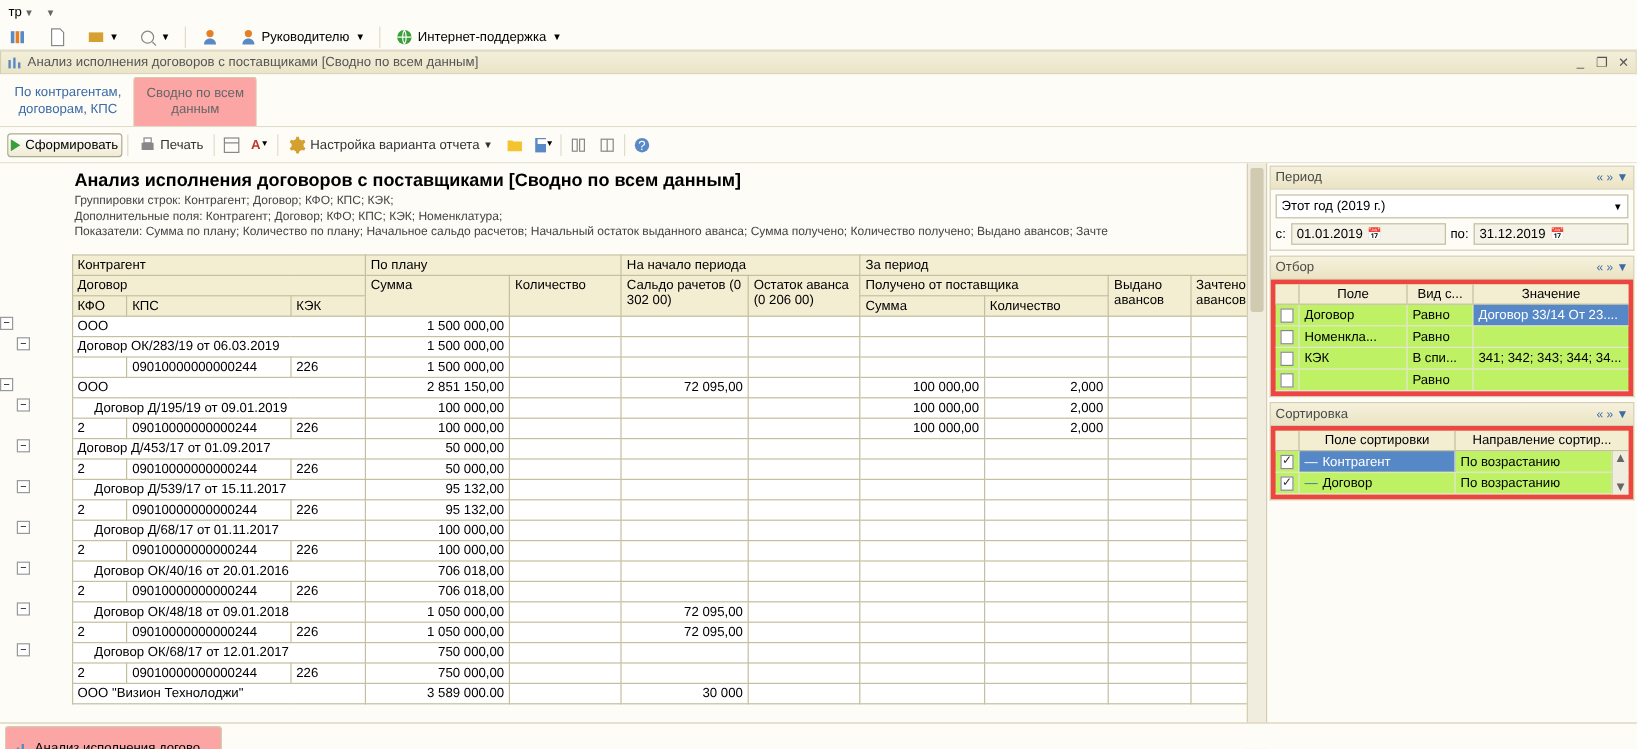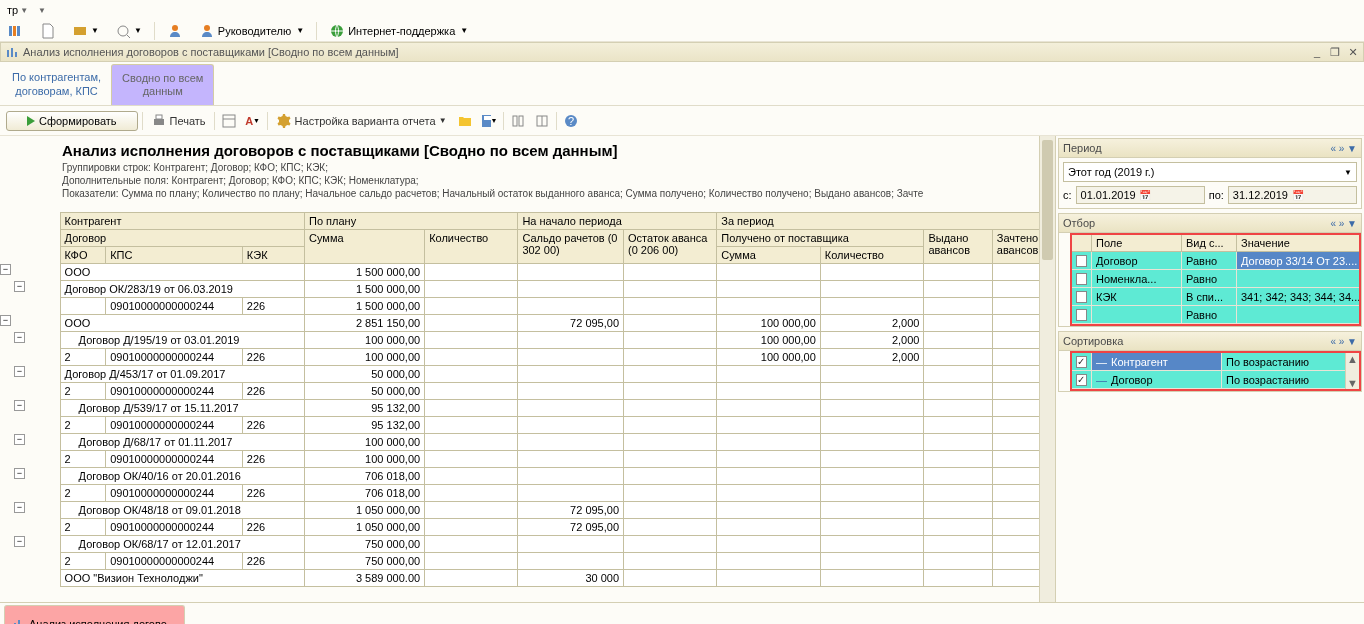--- a/index.html
+++ b/index.html
@@ -14,24 +14,24 @@
 .ico { width:16px; height:16px; display:inline-block; }
 
 .window-title { height: 20px; display: flex; align-items: center; background: linear-gradient(#f3efda,#eae4c7); padding-left: 4px; border: 1px solid #d4cfb3; }
 .window-title .icon { width:14px;height:14px;margin-right:4px; }
 .window-title .title { color:#555; font-weight:normal; flex:1; }
 .window-ctrls { display:flex; gap:2px; margin-right:2px; }
 .window-ctrls .c { width:16px;height:16px; display:flex;align-items:center;justify-content:center; cursor:pointer; color:#555; }
 
 .main-tabs { display: flex; height: 44px; background: #fdfcf7; border-bottom:1px solid #e0dcc9; padding:2px 2px 0 2px; gap:0; }
 .main-tab { min-width:100px; padding: 4px 10px; text-align:center; color:#3c6ba8; cursor:pointer; display:flex;align-items:center;justify-content:center; white-space:pre-line; line-height:1.2; }
-.main-tab.active { background:#c4b5fd; border:1px solid #d4cca4; border-bottom:none; color:#666; border-radius:3px 3px 0 0; }
+.main-tab.active { background:#fca5a5; border:1px solid #d4cca4; border-bottom:none; color:#666; border-radius:3px 3px 0 0; }
 
 .report-tb { height: 30px; display:flex; align-items:center; gap:4px; padding:0 6px; background:#fdfcf7; border-bottom:1px solid #e8e4d5; }
-.btn-primary { display:inline-flex;align-items:center; gap:4px; padding:3px 20px; border:1px solid #b0aa8d; border-radius:3px; background:linear-gradient(#fff,#f0ebd5); cursor:pointer; }
+.btn-primary { display:inline-flex;align-items:center; gap:4px; padding:3px 2px; border:1px solid #b0aa8d; border-radius:3px; background:linear-gradient(#fff,#f0ebd5); cursor:pointer; }
 .btn-primary .play { width:0;height:0;border-left:8px solid #3a9e3a;border-top:5px solid transparent;border-bottom:5px solid transparent; }
 .tb-ic { width:20px; height:20px; display:inline-flex;align-items:center;justify-content:center; cursor:pointer; border:1px solid transparent; border-radius:2px; }
 .tb-link { display:inline-flex;align-items:center;gap:3px; color:#333; cursor:pointer; padding:2px 4px; }
 
 .content-area { display:flex; height:540px; }
 .report-pane { flex:1; overflow:auto; position:relative; border-right:1px solid #d4cfb3; }
 .report-header { padding: 6px 62px; }
 .report-title { font-size:15px; font-weight:bold; margin-bottom:2px;}
 .meta-line { font-size:10px; color:#444; line-height:1.3; }
 .tree-col { width:58px; }
@@ -42,26 +42,26 @@
 .num { text-align:right; }
 .exp { display:inline-block; width:11px;height:11px; border:1px solid #999; background:#fff; text-align:center; line-height:9px; font-size:9px; cursor:pointer; margin-right:2px; vertical-align:top; }
 .scroll-v { position:absolute; right:0; top:0; width:16px; bottom:16px; background:#f0edde; border-left:1px solid #d4cfb3;}
 .scroll-v .thumb { position:absolute; left:2px; right:2px; background:#cfcab0; border-radius:2px;}
 
 .side-pane { width:308px; background:#fdfcf7; padding:2px; }
 .panel { border:0; margin-bottom:4px; }
 .panel-head { height:20px; background:linear-gradient(#f6f1dd,#eae3c3); display:flex; align-items:center; padding:0 4px; border:1px solid #d4cfb3; }
 .panel-head .title { flex:1; color:#4a4a4a; }
 .panel-head .nav { color:#3c6ba8; font-size:10px; cursor:pointer; }
-.panel-body { padding:4px; border:1px solid #d4cfb3; border-top:none; }
+.panel-body { padding:4px; border:1px solid #d4cfb3; border-top:none;text-align:center; }
 .period-select { width:100%; height:20px; border:1px solid #c4bf9f; background:#fff; padding:0 4px; display:flex;align-items:center;justify-content:space-between; }
 .date-row { display:flex; gap:4px; margin-top:4px; align-items:center; }
 .date-field { height:18px; border:1px solid #c4bf9f; background:#f5f3e8; padding:0 4px; display:inline-flex;align-items:center; gap:4px; flex:1; }
 .date-field .cal { font-size:10px; color:#7a9e44; }
-.grid { border:2px solid #ef4444; background:#5eead4;margin-left:11px; }
+.grid { border:4px solid #ef4444; background:#bef264; }
 .grid-head { display:flex; background:#f3edd2; border-bottom:1px solid #c4bf9f; }
 .grid-head > div { padding:2px 4px; border-right:1px solid #c4bf9f; font-size:11px;}
 .grid-head > div:last-child { border-right:none;}
 .grid-row { display:flex; border-bottom:1px solid #e8e4d5; height:18px; align-items:stretch; }
 .grid-row > div { padding:2px 4px; border-right:1px solid #e8e4d5; overflow:hidden; white-space:nowrap; text-overflow:ellipsis; display:flex;align-items:center;}
 .grid-row > div:last-child { border-right:none;}
 .chk { width:12px;height:12px; border:1px solid #888; display:inline-block; background:#fff; }
 .chk.on::after { content:"✓"; font-size:10px; line-height:10px; color:#333; display:block; }
 
 .bottom-tabs { position:fixed; bottom:0; left:0; right:0; height:22px; background:#fdfcf7; border-top:1px solid #d4cfb3; display:flex; padding:2px 4px 0; }
@@ -312,21 +312,21 @@
             <td class="num"></td>
             <td class="num">72 095,00</td>
             <td class="num"></td>
             <td class="num">100 000,00</td>
             <td class="num">2,000</td>
             <td class="num"></td>
             <td class="num"></td>
           </tr>
           <tr>
             <td class="tree-cell" style="text-align: left; vertical-align: top;"><span style="display:inline-block;width:14px"></span><span class="exp">−</span></td>
-            <td colspan="3" style="padding-left: 18px;">Договор Д/195/19 от 03.01.2019</td>
+            <td colspan="3" style="padding-left: 18px;">Договор Д/195/19 от 09.01.2019</td>
             <td class="num">100 000,00</td>
             <td class="num"></td>
             <td class="num"></td>
             <td class="num"></td>
             <td class="num">100 000,00</td>
             <td class="num">2,000</td>
             <td class="num"></td>
             <td class="num"></td>
           </tr>
           <tr>
@@ -597,20 +597,25 @@
       </div>
     </div>
 
     <div class="panel">
       <div class="panel-head">
           <span class="title">Сортировка</span>
           <span class="nav">« » ▼</span>
         </div>
       <div class="panel-body" style="padding:0">
         <div class="grid">
+          <div class="grid-head">
+              <div style="width:20px"></div>
+              <div style="width:130px">Поле сортировки</div>
+              <div style="flex:1">Направление сортир...</div>
+            </div>
           <div id="sort-rows">
               <div class="grid-row">
                 <div style="width:20px;justify-content:center">
                   <span class="chk on"></span>
                 </div>
                 <div style="width:130px;background:#5687c7;color:#fff"><span style="color:#fff;margin-right:4px">—</span>Контрагент</div>
                 <div style="flex:1">По возрастанию</div>
               </div>
               <div class="grid-row">
                 <div style="width:20px;justify-content:center">

